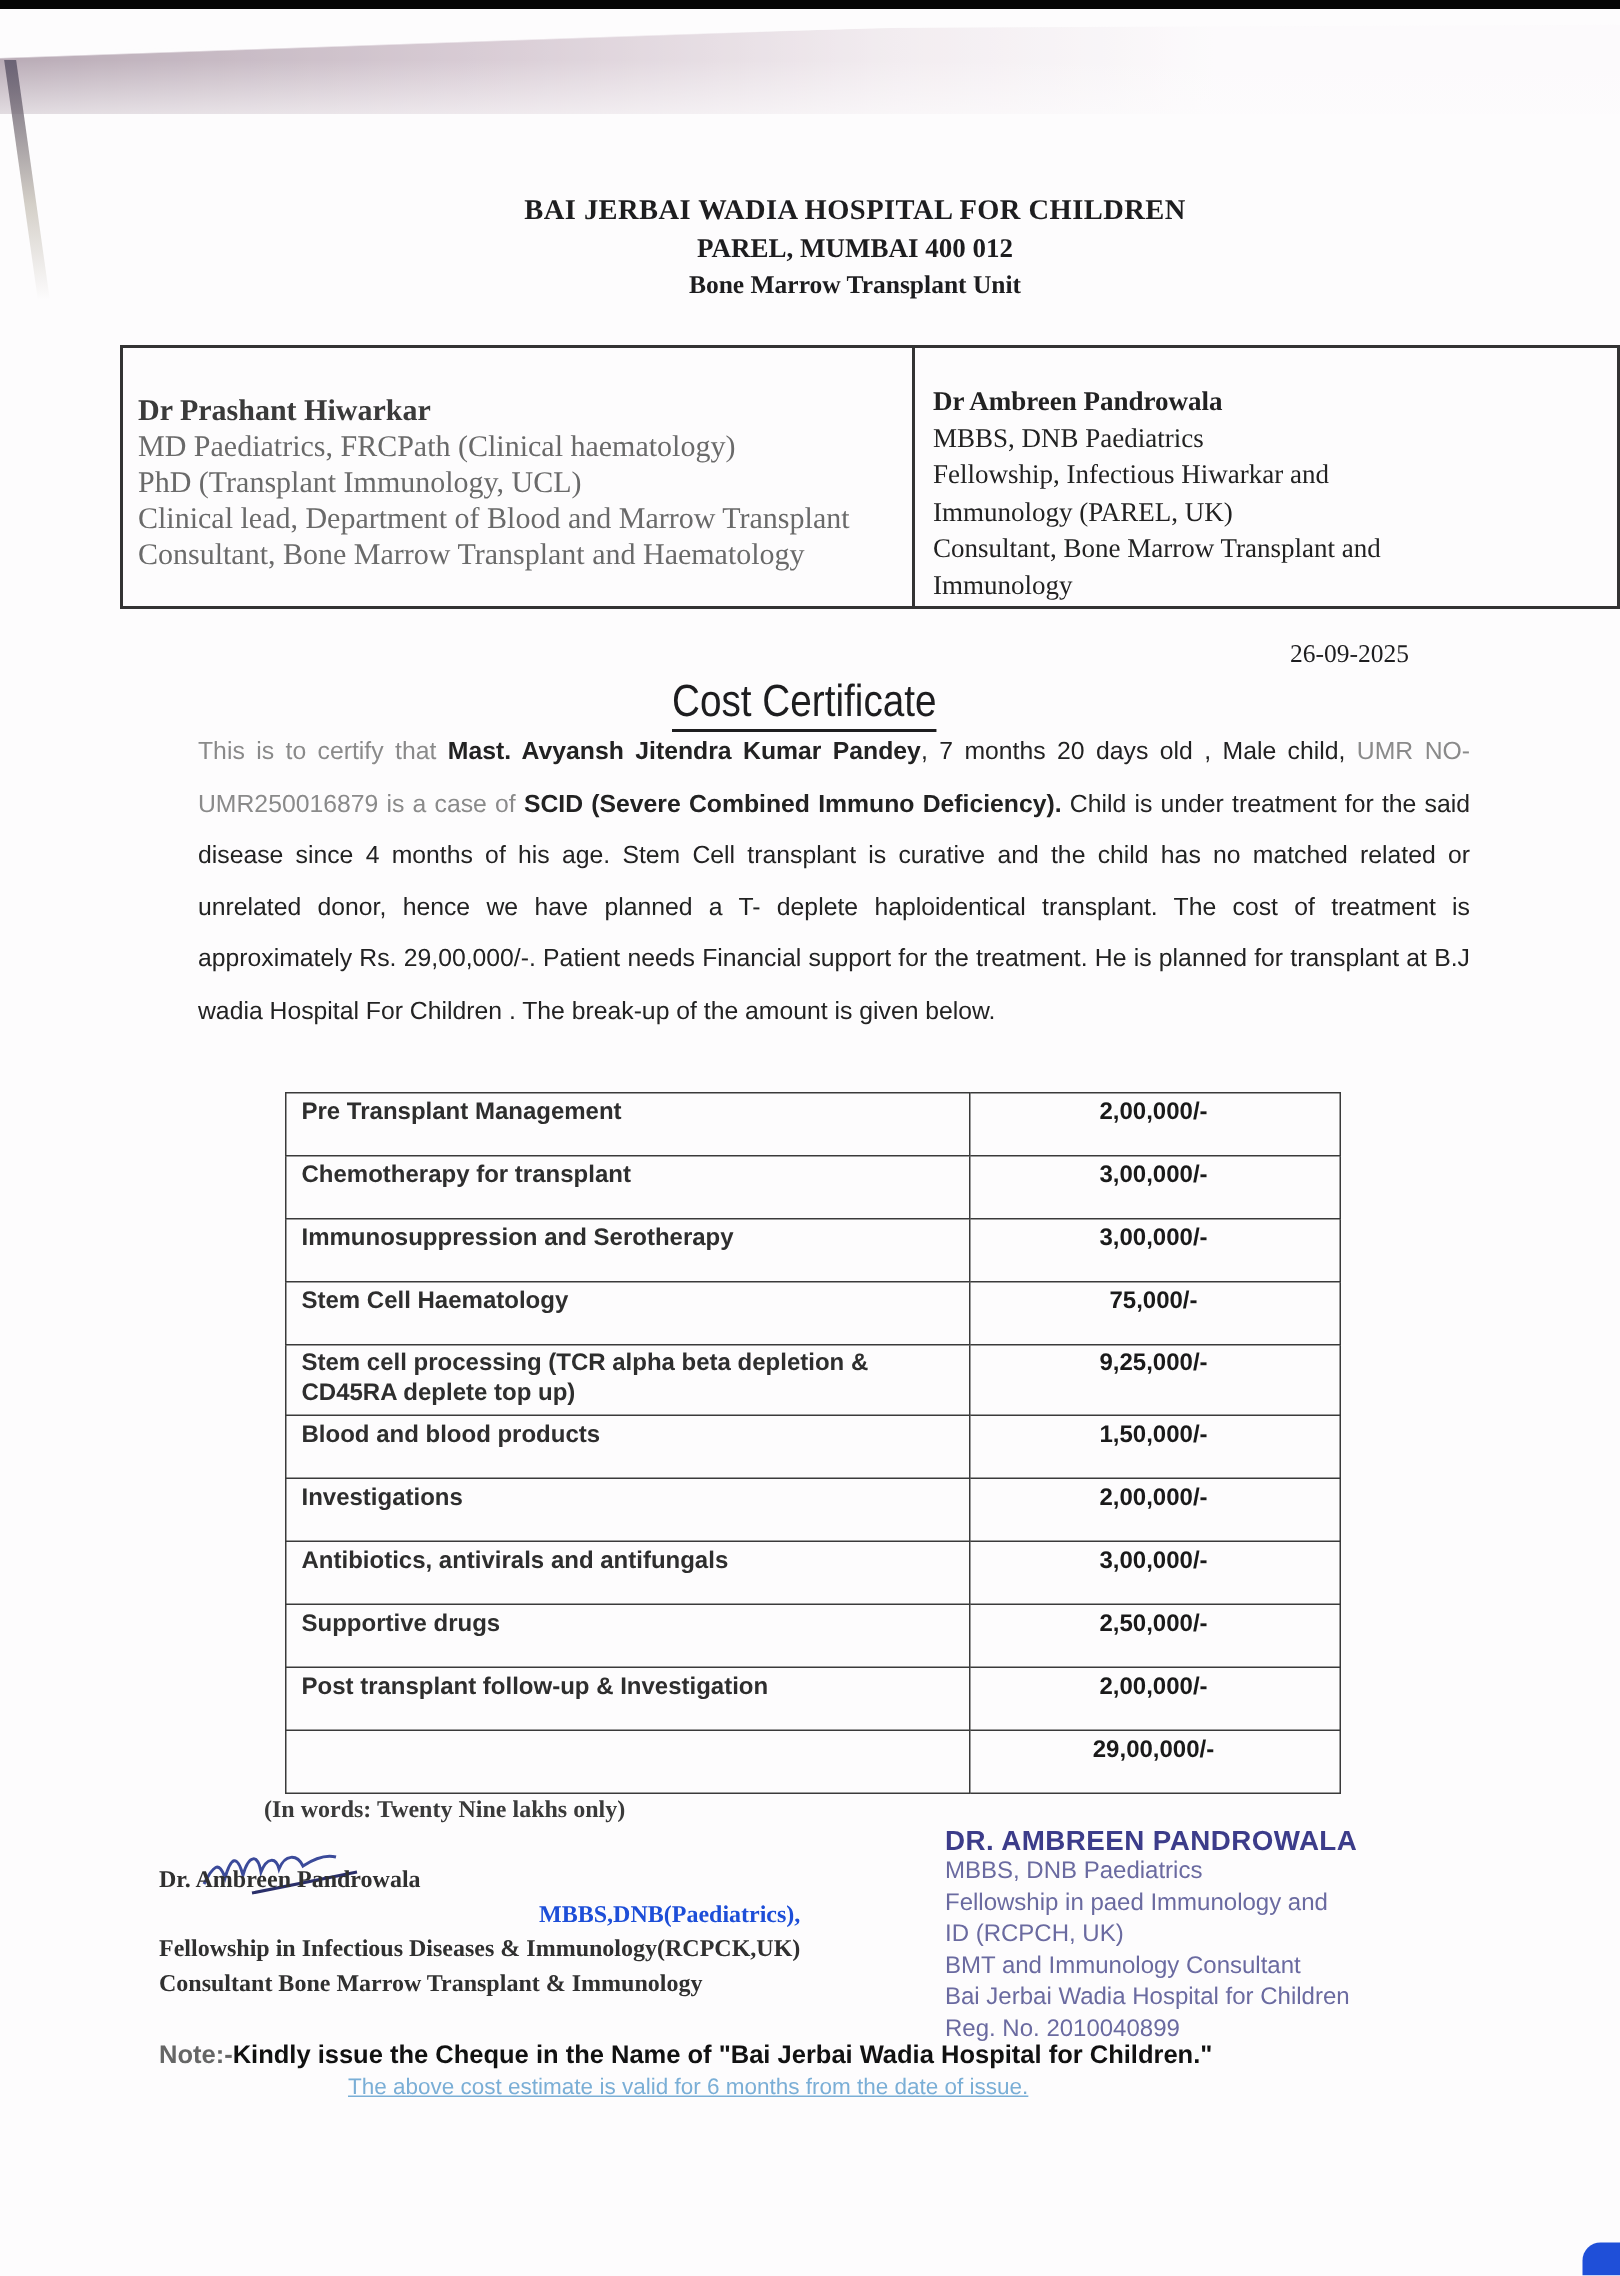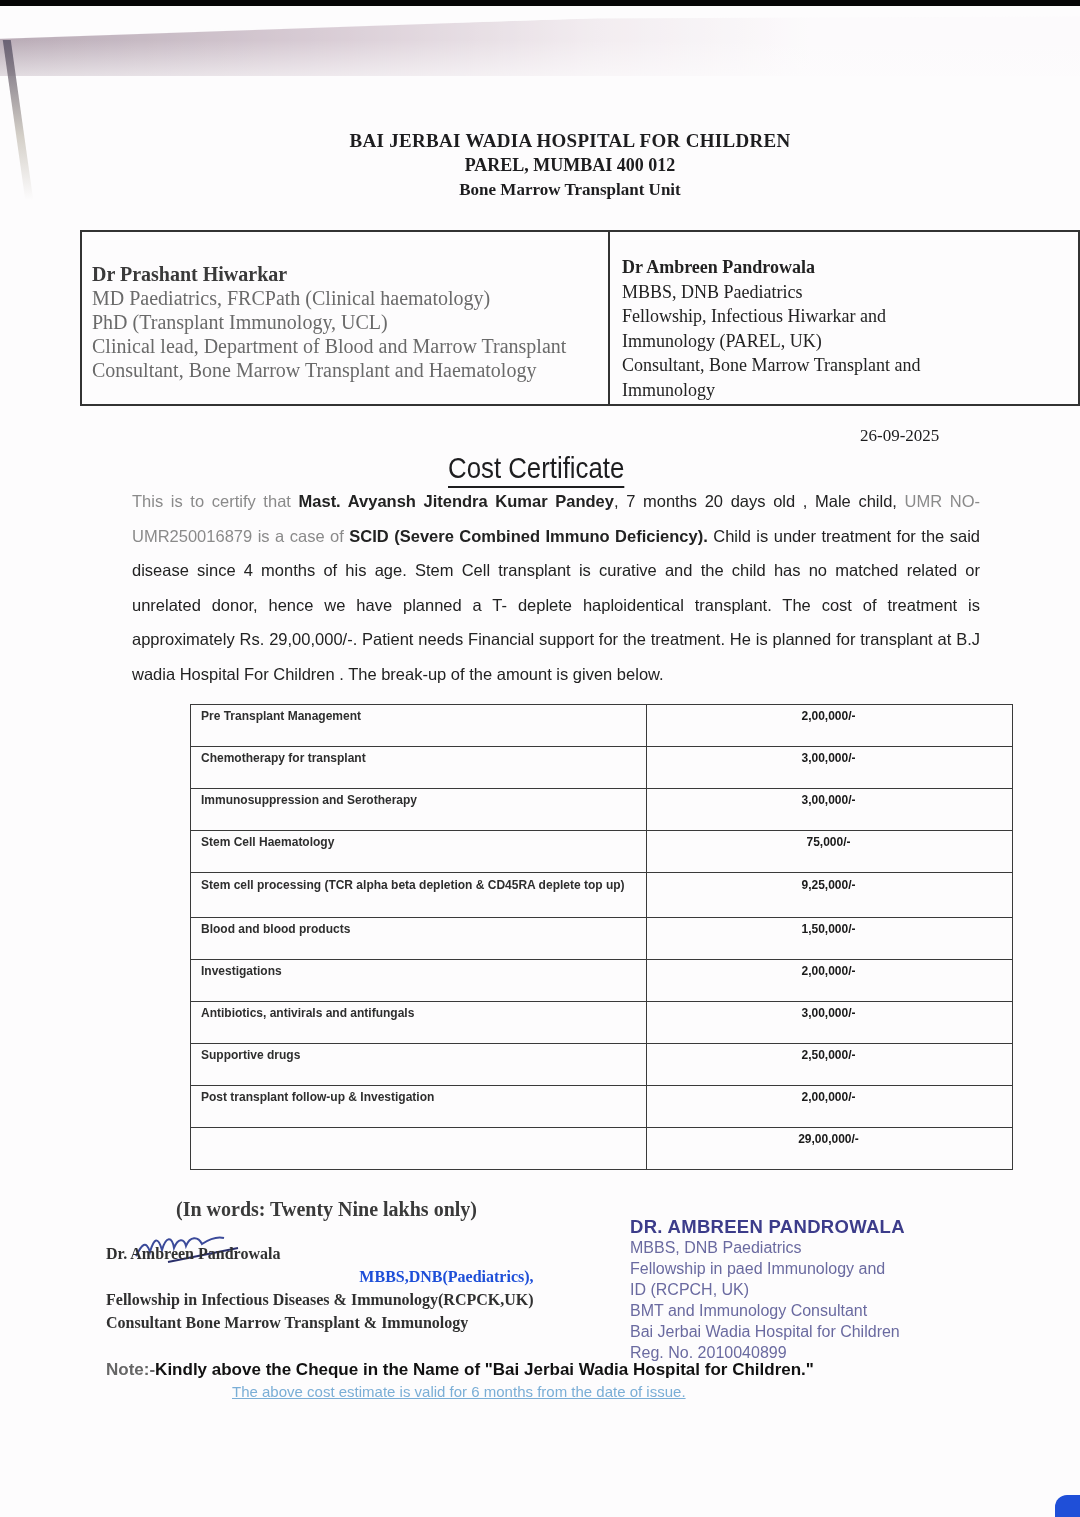--- a/index.html
+++ b/index.html
@@ -51,29 +51,29 @@
 
   .para {
     position: absolute; left: 132px; top: 484px; width: 848px;
     font-family: "Liberation Sans", sans-serif; font-size: 16.5px; line-height: 34.5px;
     text-align: justify; color: #222;
   }
   .para .faint { color: #8a8a8a; }
   .para b { font-weight: bold; }
 
   table.cost {
-    position: absolute; left: 190px; top: 704px; width: 823px;
-    border-collapse: collapse; font-family: "Liberation Sans", sans-serif; font-size: 12px;
+    position: absolute; left: 190px; top: 728px; width: 704px;
+    border-collapse: collapse; font-family: "Liberation Sans", sans-serif; font-size: 16px;
   }
   table.cost td { border: 1.5px solid #3a3a3a; vertical-align: top; padding: 4px 10px; height: 33px; }
   table.cost td.item { width: 435px; font-weight: bold; color: #2e2e2e; }
   table.cost td.amt { font-weight: bold; color: #1a1a1a; padding-left: 8px; text-align: center; }
   table.cost tr.tall td { height: 38px; padding-top: 2px; line-height: 20px; }
 
-  .words { position: absolute; left: 176px; top: 1198px; font-size: 20px; font-weight: bold; color: #3a3a3a; }
+  .words { position: absolute; left: 176px; top: 1198px; font-size: 16px; font-weight: bold; color: #3a3a3a; }
   .sig-left { position: absolute; left: 106px; top: 1242px; font-size: 16px; font-weight: bold; color: #303030; line-height: 23px; }
   .sig-left .muted { color: #1d4ed8; text-align: right; }
   .signature {
     position: absolute; left: 128px; top: 1226px; width: 130px; height: 38px;
   }
   .stamp {
     position: absolute; left: 630px; top: 1216px; font-family: "Liberation Sans", sans-serif;
     color: #4a4a8c; font-size: 16px; line-height: 21px;
   }
   .stamp .sname { font-weight: bold; font-size: 18.5px; color: #3c3c8a; letter-spacing: 0.3px; }
@@ -187,16 +187,16 @@
 <div class="stamp">
   <div class="sname">DR. AMBREEN PANDROWALA</div>
   <div class="sl">MBBS, DNB Paediatrics</div>
   <div class="sl">Fellowship in paed Immunology and</div>
   <div class="sl">ID (RCPCH, UK)</div>
   <div class="sl">BMT and Immunology Consultant</div>
   <div class="sl">Bai Jerbai Wadia Hospital for Children</div>
   <div class="sl">Reg. No. 2010040899</div>
 </div>
 
-<div class="note"><span class="faint">Note:-</span><span>Kindly above the Cheque in the Name of "Bai Jerbai Wadia Hospital for Children."</span></div>
+<div class="note"><span class="faint">Note:-</span><span>Kindly issue the Cheque in the Name of "Bai Jerbai Wadia Hospital for Children."</span></div>
 <div class="validity">The above cost estimate is valid for 6 months from the date of issue.</div>
 
 <div class="corner-blob"></div>
 
 </body></html>

